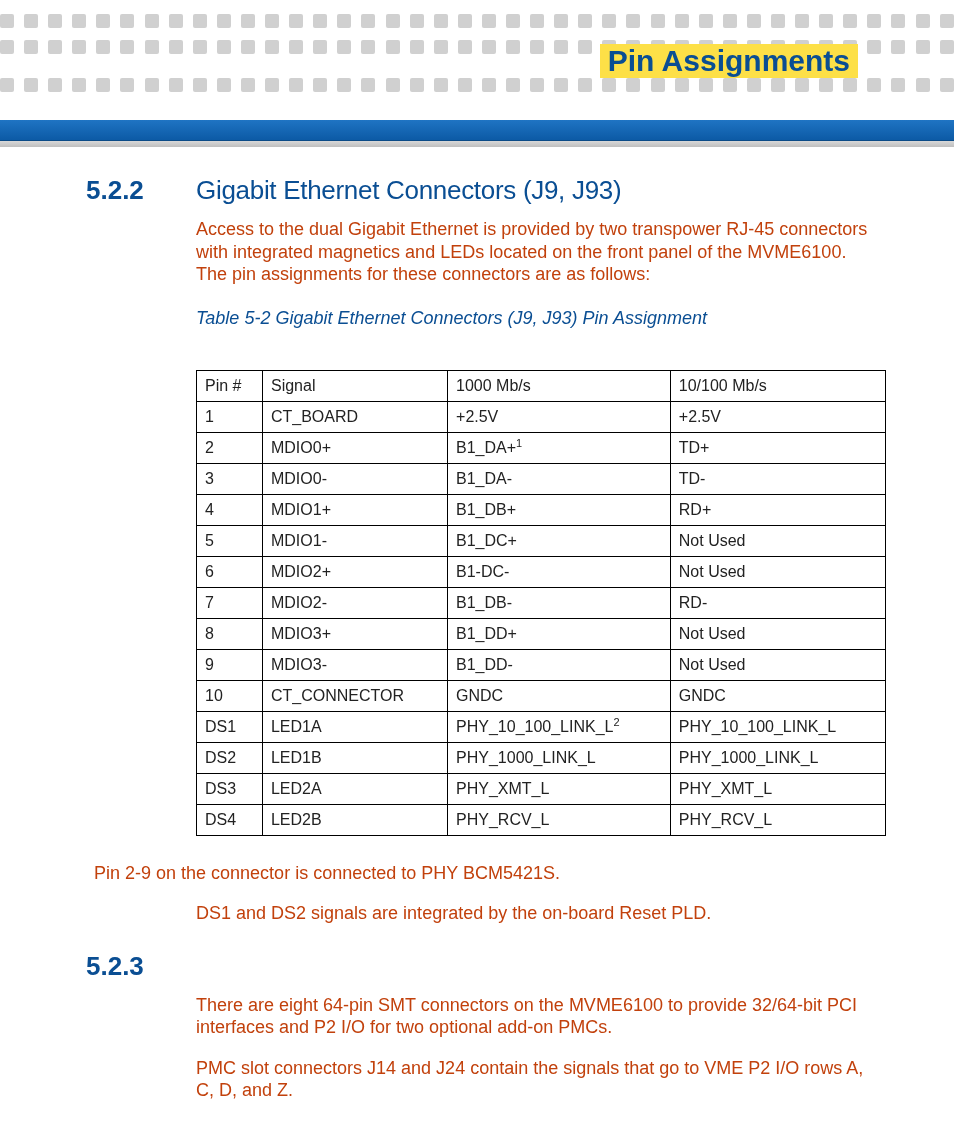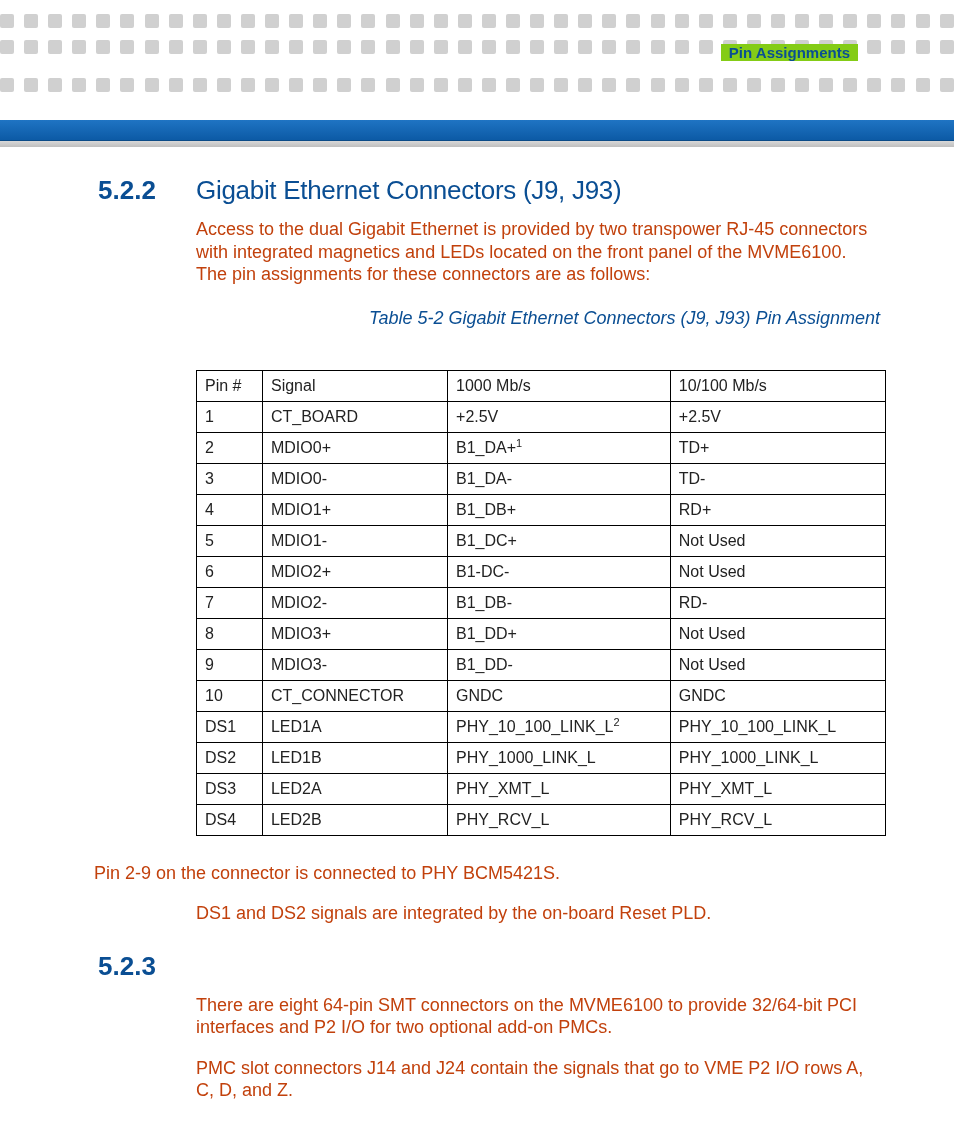--- a/index.html
+++ b/index.html
@@ -34,22 +34,22 @@
 }
 .dr1 { top: 14px; }
 .dr2 { top: 40px; }
 .dr3 { top: 78px; }
 .chapter-title {
   position: absolute;
   right: 96px;
   top: 44px;
   color: #0a4e93;
   font-weight: 700;
-  font-size: 15px;
-  background: #84cc16;
+  font-size: 30px;
+  background: #fde047;
   padding: 0 8px;
 }
 .blue-bar {
   margin-top: 22px;
   height: 20px;
   background: linear-gradient(#1f74c3, #0c5aa5);
   border-bottom: 1px solid #0a4a86;
 }
 .grey-line {
   height: 6px;
@@ -64,21 +64,20 @@
   gap: 28px;
   align-items: baseline;
   margin-top: 18px;
   margin-bottom: 12px;
 }
 .section-num {
   color: #0a4e93;
   font-weight: 700;
   font-size: 26px;
   min-width: 82px;
-  text-align: center;
 }
 .section-title {
   color: #0a4e93;
   font-weight: 400;
   font-size: 26px;
   letter-spacing: -0.3px;
 }
 .body-text {
   margin-left: 110px;
   font-size: 18px;
@@ -86,21 +85,20 @@
   color: #c2410c;
   margin-bottom: 18px;
 }
 .table-caption {
   margin-left: 110px;
   color: #0a4e93;
   font-style: italic;
   font-size: 18px;
   margin-top: 22px;
   margin-bottom: 8px;
-  text-align: right;
 }
 table.pins {
   margin-left: 110px;
   border-collapse: collapse;
   width: 690px;
   font-size: 16px;
   margin-top: 41px;
 }
 table.pins th, table.pins td {
   border: 1px solid #000;

